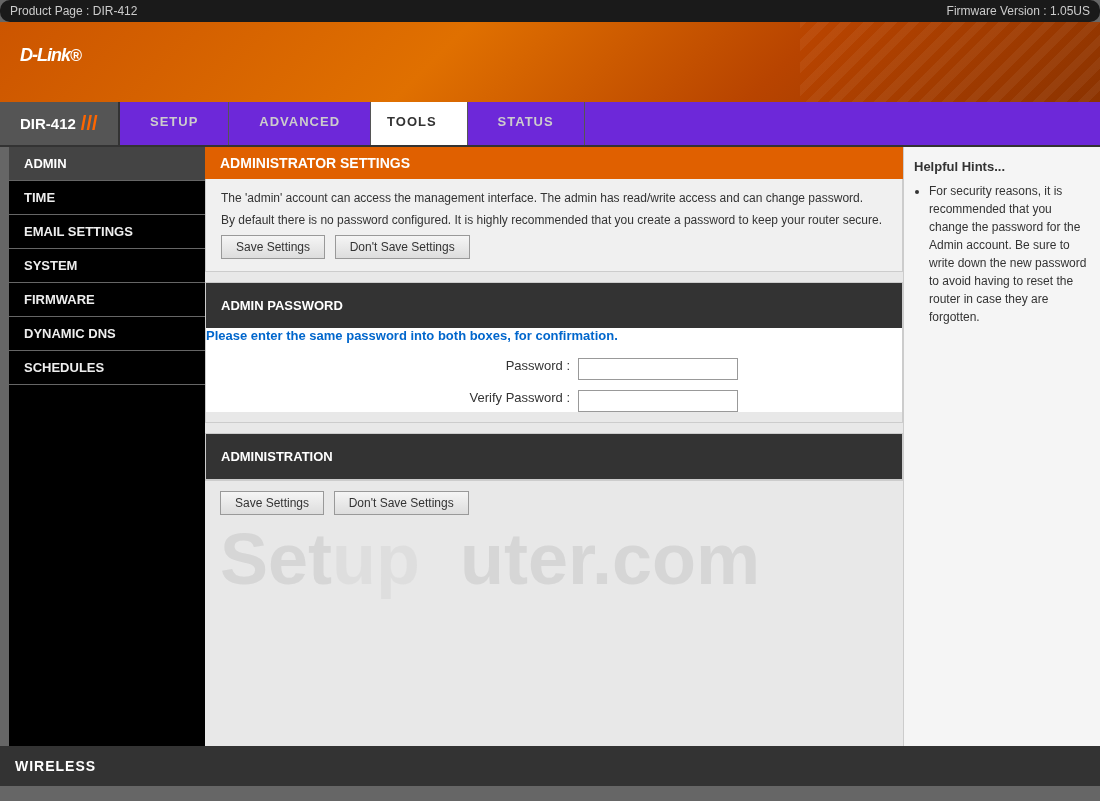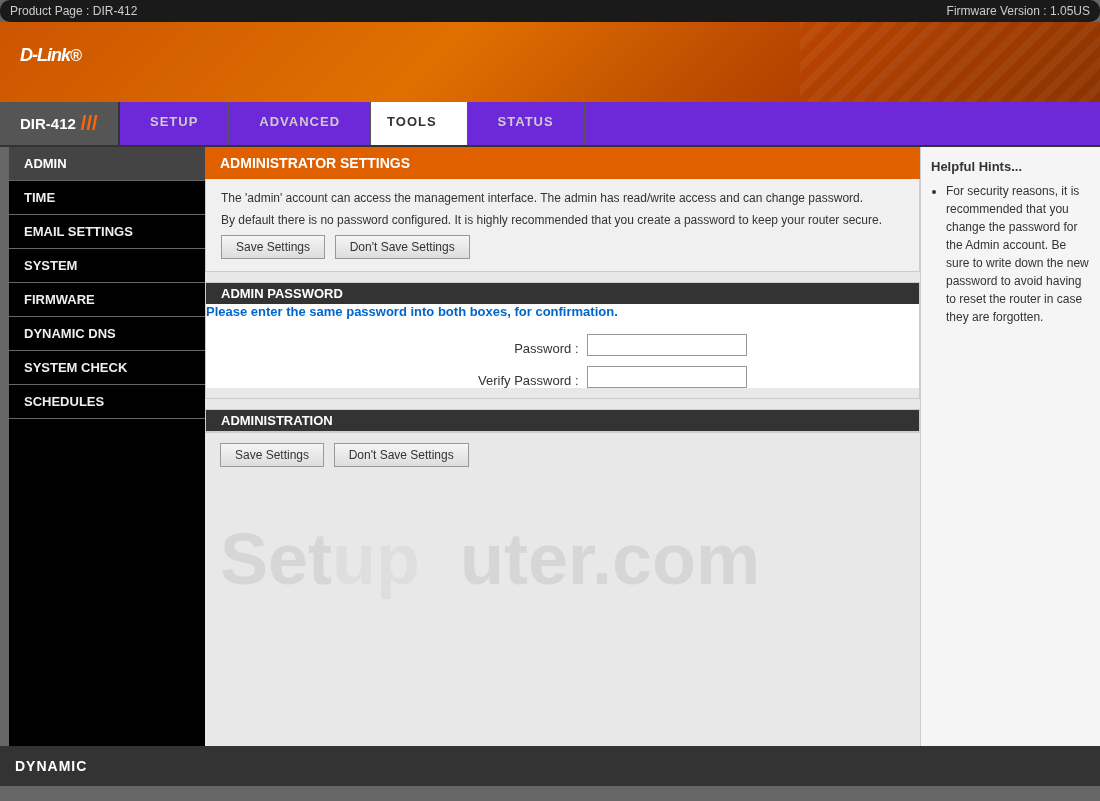--- a/index.html
+++ b/index.html
@@ -172,35 +172,35 @@
     
     .section-dark {
       margin-top: 10px;
       border: 1px solid #ccc;
     }
     .section-header-dark {
       background: #333;
       color: white;
       font-weight: bold;
       font-size: 13px;
-      padding: 3px 15px;
+      padding: 15px 15px;
       text-transform: uppercase;
     }
     .section-content {
       background: white;
     }
     .confirm-text {
       color: #0066cc;
       font-weight: bold;
       font-size: 13px;
       margin-bottom: 15px;
     }
     .form-row {
       display: flex;
-      align-items: flex-end;
+      align-items: flex-start;
       margin-bottom: 10px;
       justify-content: center;
     }
     .form-label {
       text-align: right;
       width: 200px;
       margin-right: 8px;
       color: #333;
       font-size: 13px;
     }
@@ -209,21 +209,21 @@
       padding: 3px 5px;
       width: 160px;
       font-size: 12px;
     }
     .form-checkbox {
       margin-left: 4px;
     }
 
     
     .hints-panel {
-      width: 180px;
+      width: 197px;
       background: #f5f5f5;
       padding: 12px 10px;
       border-left: 1px solid #ccc;
       font-size: 12px;
       flex-shrink: 0;
     }
     .hints-title {
       font-weight: bold;
       font-size: 13px;
       margin-bottom: 8px;
@@ -303,21 +303,20 @@
 
   <div class="main-layout" style="height: 599px;">
 
     <div class="sidebar">
       <div class="sidebar-item active">ADMIN</div>
       <div class="sidebar-item">TIME</div>
       <div class="sidebar-item">EMAIL SETTINGS</div>
       <div class="sidebar-item">SYSTEM</div>
       <div class="sidebar-item">FIRMWARE</div>
       <div class="sidebar-item">DYNAMIC DNS</div>
-      <div class="sidebar-item">SYSTEM CHECK</div>
       <div class="sidebar-item">SCHEDULES</div>
     </div>
 
     <div class="content">
 
       <div class="section-admin-settings">
         <div class="section-header-orange">ADMINISTRATOR SETTINGS</div>
         <div class="section-body">
           <p>The 'admin' account can access the management interface. The admin has read/write access and can change password.</p>
           <p>By default there is no password configured. It is highly recommended that you create a password to keep your router secure.</p>
@@ -359,19 +358,19 @@
       <div class="hints-text">
         <ul>
           <li>For security reasons, it is recommended that you change the password for the Admin account. Be sure to write down the new password to avoid having to reset the router in case they are forgotten.</li>
         </ul>
       </div>
     </div>
 
   </div>
 
   <div class="bottom-bar">
-    <span>DYNAMIC</span>
+    <span>WIRELESS</span>
   </div>
 
   <div class="watermark">
     Set<span style="opacity:0.5">up</span>&nbsp;&nbsp;uter.com
   </div>
 </div>
 
 </body></html>

